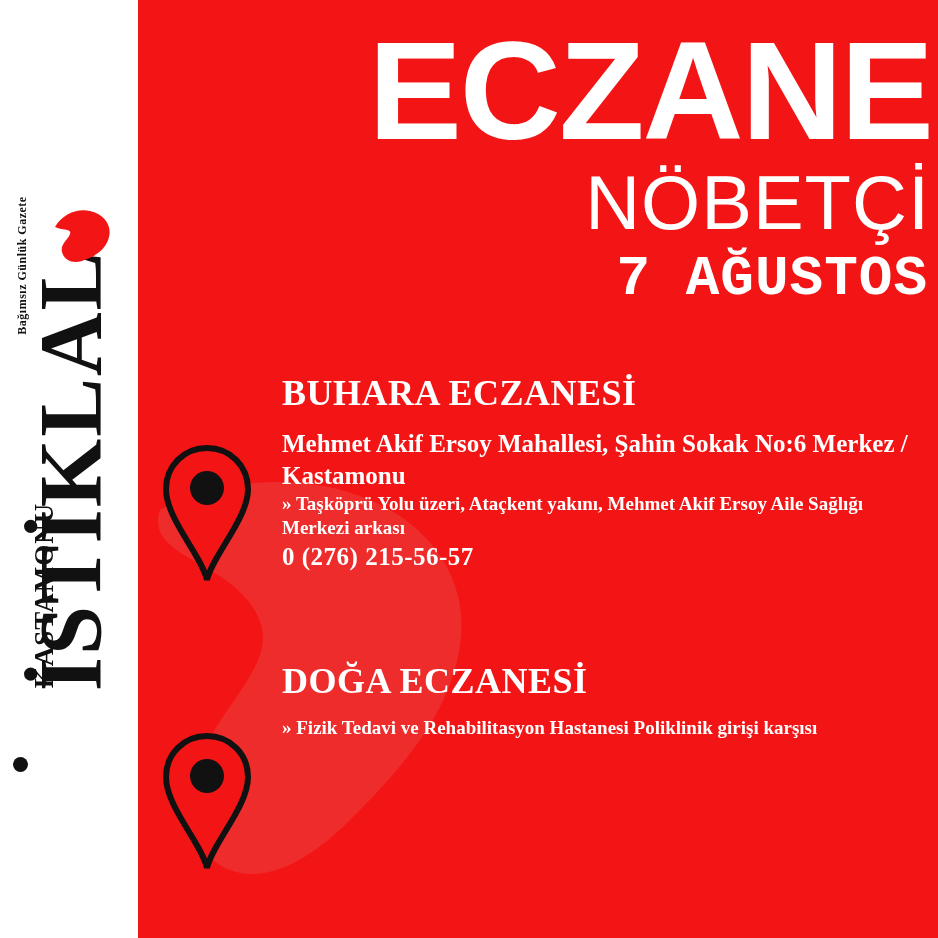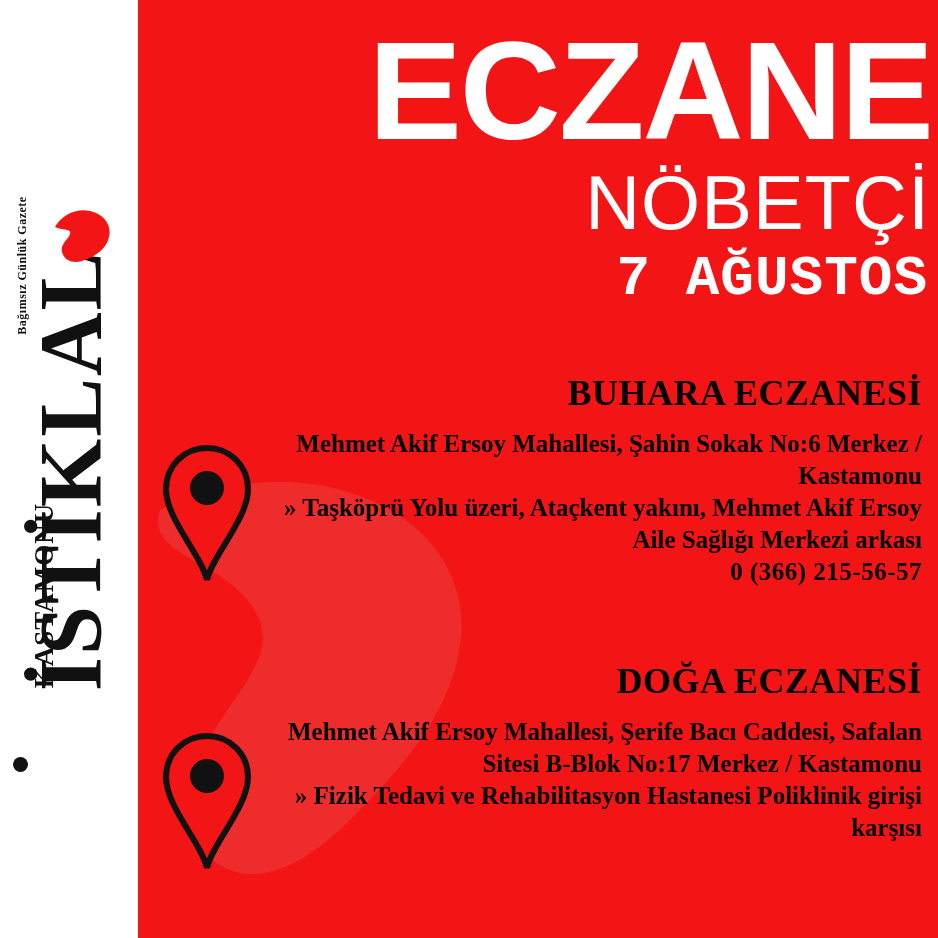--- a/index.html
+++ b/index.html
@@ -161,40 +161,40 @@
   .pin {
     position: absolute;
     left: 12px;
     top: 72px;
     width: 90px;
     height: 140px;
   }
   .entry-text {
     margin-left: 132px;
     width: 640px;
-    text-align: right;
-    color: #000000;
+    text-align: left;
+    color: #ffffff;
   }
   .pharm-name {
     font-family: "Liberation Serif", serif;
     font-weight: bold;
     font-size: 36px;
     letter-spacing: .5px;
     margin-bottom: 14px;
   }
   .pharm-addr {
     font-family: "Liberation Serif", serif;
     font-weight: bold;
     font-size: 25px;
     line-height: 1.28;
   }
   .pharm-note {
     font-family: "Liberation Serif", serif;
     font-weight: bold;
-    font-size: 25px;
+    font-size: 19px;
     line-height: 1.28;
   }
   .pharm-phone {
     font-family: "Liberation Serif", serif;
     font-weight: bold;
     font-size: 25px;
     line-height: 1.3;
     letter-spacing: .5px;
   }
 </style>
@@ -233,31 +233,30 @@
     <div class="pin">
       <svg viewBox="0 0 90 140" width="90" height="140" aria-hidden="true">
         <path d="M45 4 C22 4 4 22 4 45 C4 75 40 112 45 136 C50 112 86 75 86 45 C86 22 68 4 45 4 Z" fill="#f31515" stroke="#111111" stroke-width="6"></path>
         <circle cx="45" cy="44" r="17" fill="#111111"></circle>
       </svg>
     </div>
     <div class="entry-text">
       <div class="pharm-name">BUHARA ECZANESİ</div>
       <div class="pharm-addr">Mehmet Akif Ersoy Mahallesi, Şahin Sokak No:6 Merkez / Kastamonu</div>
       <div class="pharm-note">» Taşköprü Yolu üzeri, Ataçkent yakını, Mehmet Akif Ersoy Aile Sağlığı Merkezi arkası</div>
-      <div class="pharm-phone">0 (366) 215-56-57</div>
+      <div class="pharm-phone">0 (276) 215-56-57</div>
     </div>
   </div>
 
   <div class="entry entry-2">
     <div class="pin">
       <svg viewBox="0 0 90 140" width="90" height="140" aria-hidden="true">
         <path d="M45 4 C22 4 4 22 4 45 C4 75 40 112 45 136 C50 112 86 75 86 45 C86 22 68 4 45 4 Z" fill="#f31515" stroke="#111111" stroke-width="6"></path>
         <circle cx="45" cy="44" r="17" fill="#111111"></circle>
       </svg>
     </div>
     <div class="entry-text">
       <div class="pharm-name">DOĞA ECZANESİ</div>
-      <div class="pharm-addr">Mehmet Akif Ersoy Mahallesi, Şerife Bacı Caddesi, Safalan Sitesi B-Blok No:17 Merkez / Kastamonu</div>
       <div class="pharm-note">» Fizik Tedavi ve Rehabilitasyon Hastanesi Poliklinik girişi karşısı</div>
     </div>
   </div>
 
 </div>
 
 </body></html>

